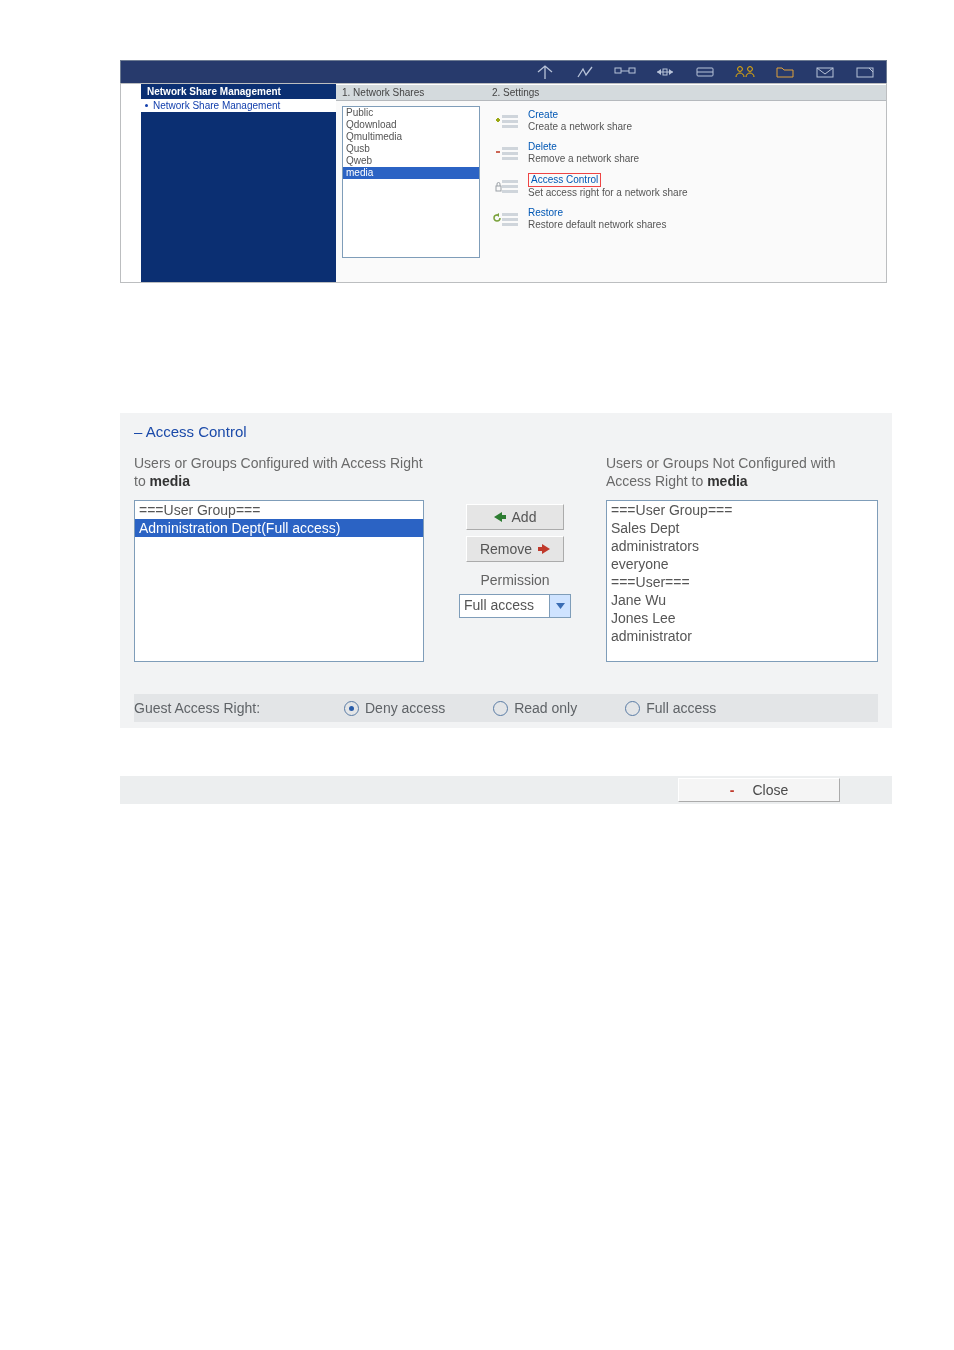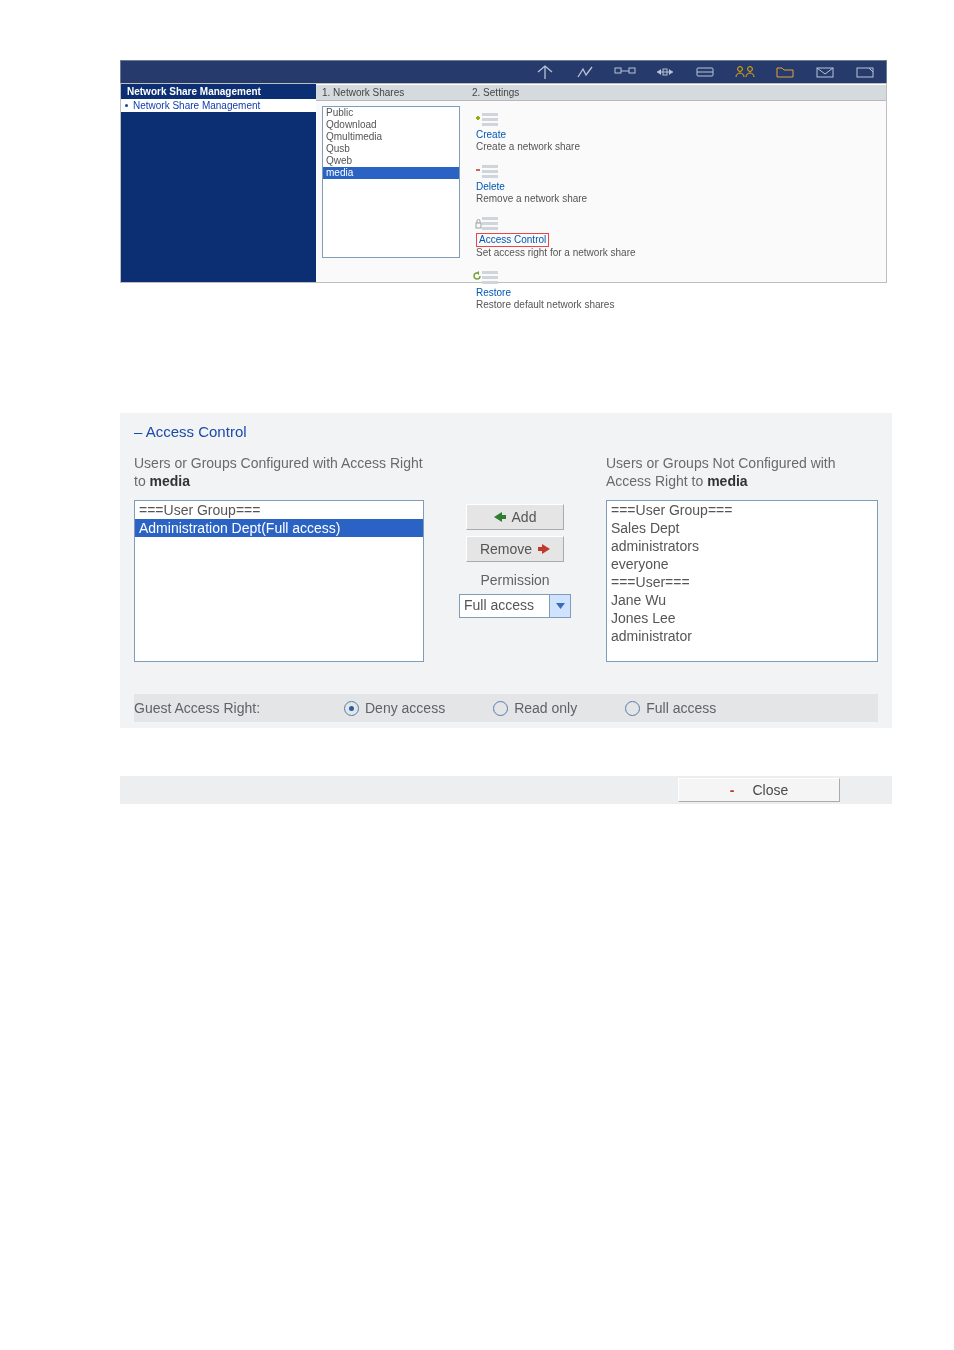--- a/index.html
+++ b/index.html
@@ -17,35 +17,35 @@
     --green:#2e7d32;
   }
   html,body{margin:0;padding:0;font-family:Verdana,Arial,sans-serif;background:#fff;font-size:11px;color:#333;}
   .page{width:954px;min-height:1350px;padding:60px 60px 20px 120px;box-sizing:border-box;}
 
   
   .admin-wrap{width:767px;font-size:10px;}
   .tabbar{height:22px;background:var(--blue-dark);display:flex;align-items:center;justify-content:flex-end;gap:22px;padding:0 12px;border:1px solid #6d7b92;border-bottom:none;}
   .tabicon{width:18px;height:16px;display:flex;align-items:center;justify-content:center;}
   .tabicon svg{display:block;}
-  .admin-body{display:flex;border:1px solid #bcbec0;background:#fff;height:198px;}
+  .admin-body{display:flex;border:1px solid #bcbec0;background:#fff;height:198px;padding-left:20px;}
   .sidebar{width:195px;background:var(--nav-blue);color:#fff;}
   .side-head{font-weight:bold;color:#fff;padding:2px 6px;font-size:10px;}
   .side-item{background:var(--nav-blue);color:#fff;padding:1px 2px 1px 12px;font-size:10px;position:relative;}
   .side-item.selected{background:#fff;color:#1440ad;}
   .side-item .dot{position:absolute;left:4px;top:5px;width:3px;height:3px;border-radius:50%;background:#1440ad;}
   .main{flex:1;display:flex;background:#fafafa;}
   .col-shares{width:150px;}
   .col-settings{flex:1;}
   .col-head{background:#d4dadd;border-bottom:1px solid #b5b9bd;border-top:1px solid #fff;padding:2px 6px;font-size:10px;color:#444;}
   .shares-list{margin:5px 6px;border:1px solid var(--listbox-border);background:#fff;height:150px;font-size:10px;color:#555;}
   .shares-list div{padding:0 3px;line-height:12px;}
   .shares-list div.selected{background:#2b63c4;color:#fff;}
   .settings-body{padding:8px 10px;}
-  .setting-row{display:flex;align-items:flex-start;margin-bottom:8px;flex-direction:column;}
+  .setting-row{display:flex;align-items:center;margin-bottom:8px;}
   .setting-row .ic{width:26px;height:20px;margin-right:6px;flex:0 0 auto;}
   .setting-row .txt{font-size:10px;line-height:12px;}
   .setting-row .txt .ttl{color:var(--blue-link);}
   .setting-row .txt .ttl.boxed{border:1px solid #e44;display:inline-block;padding:0 2px;}
   .setting-row .txt .dsc{color:#555;}
 
   svg{overflow:visible;}
 
   
   .ac-wrap{margin-top:130px;width:772px;font-size:14px;color:var(--body-text);}

